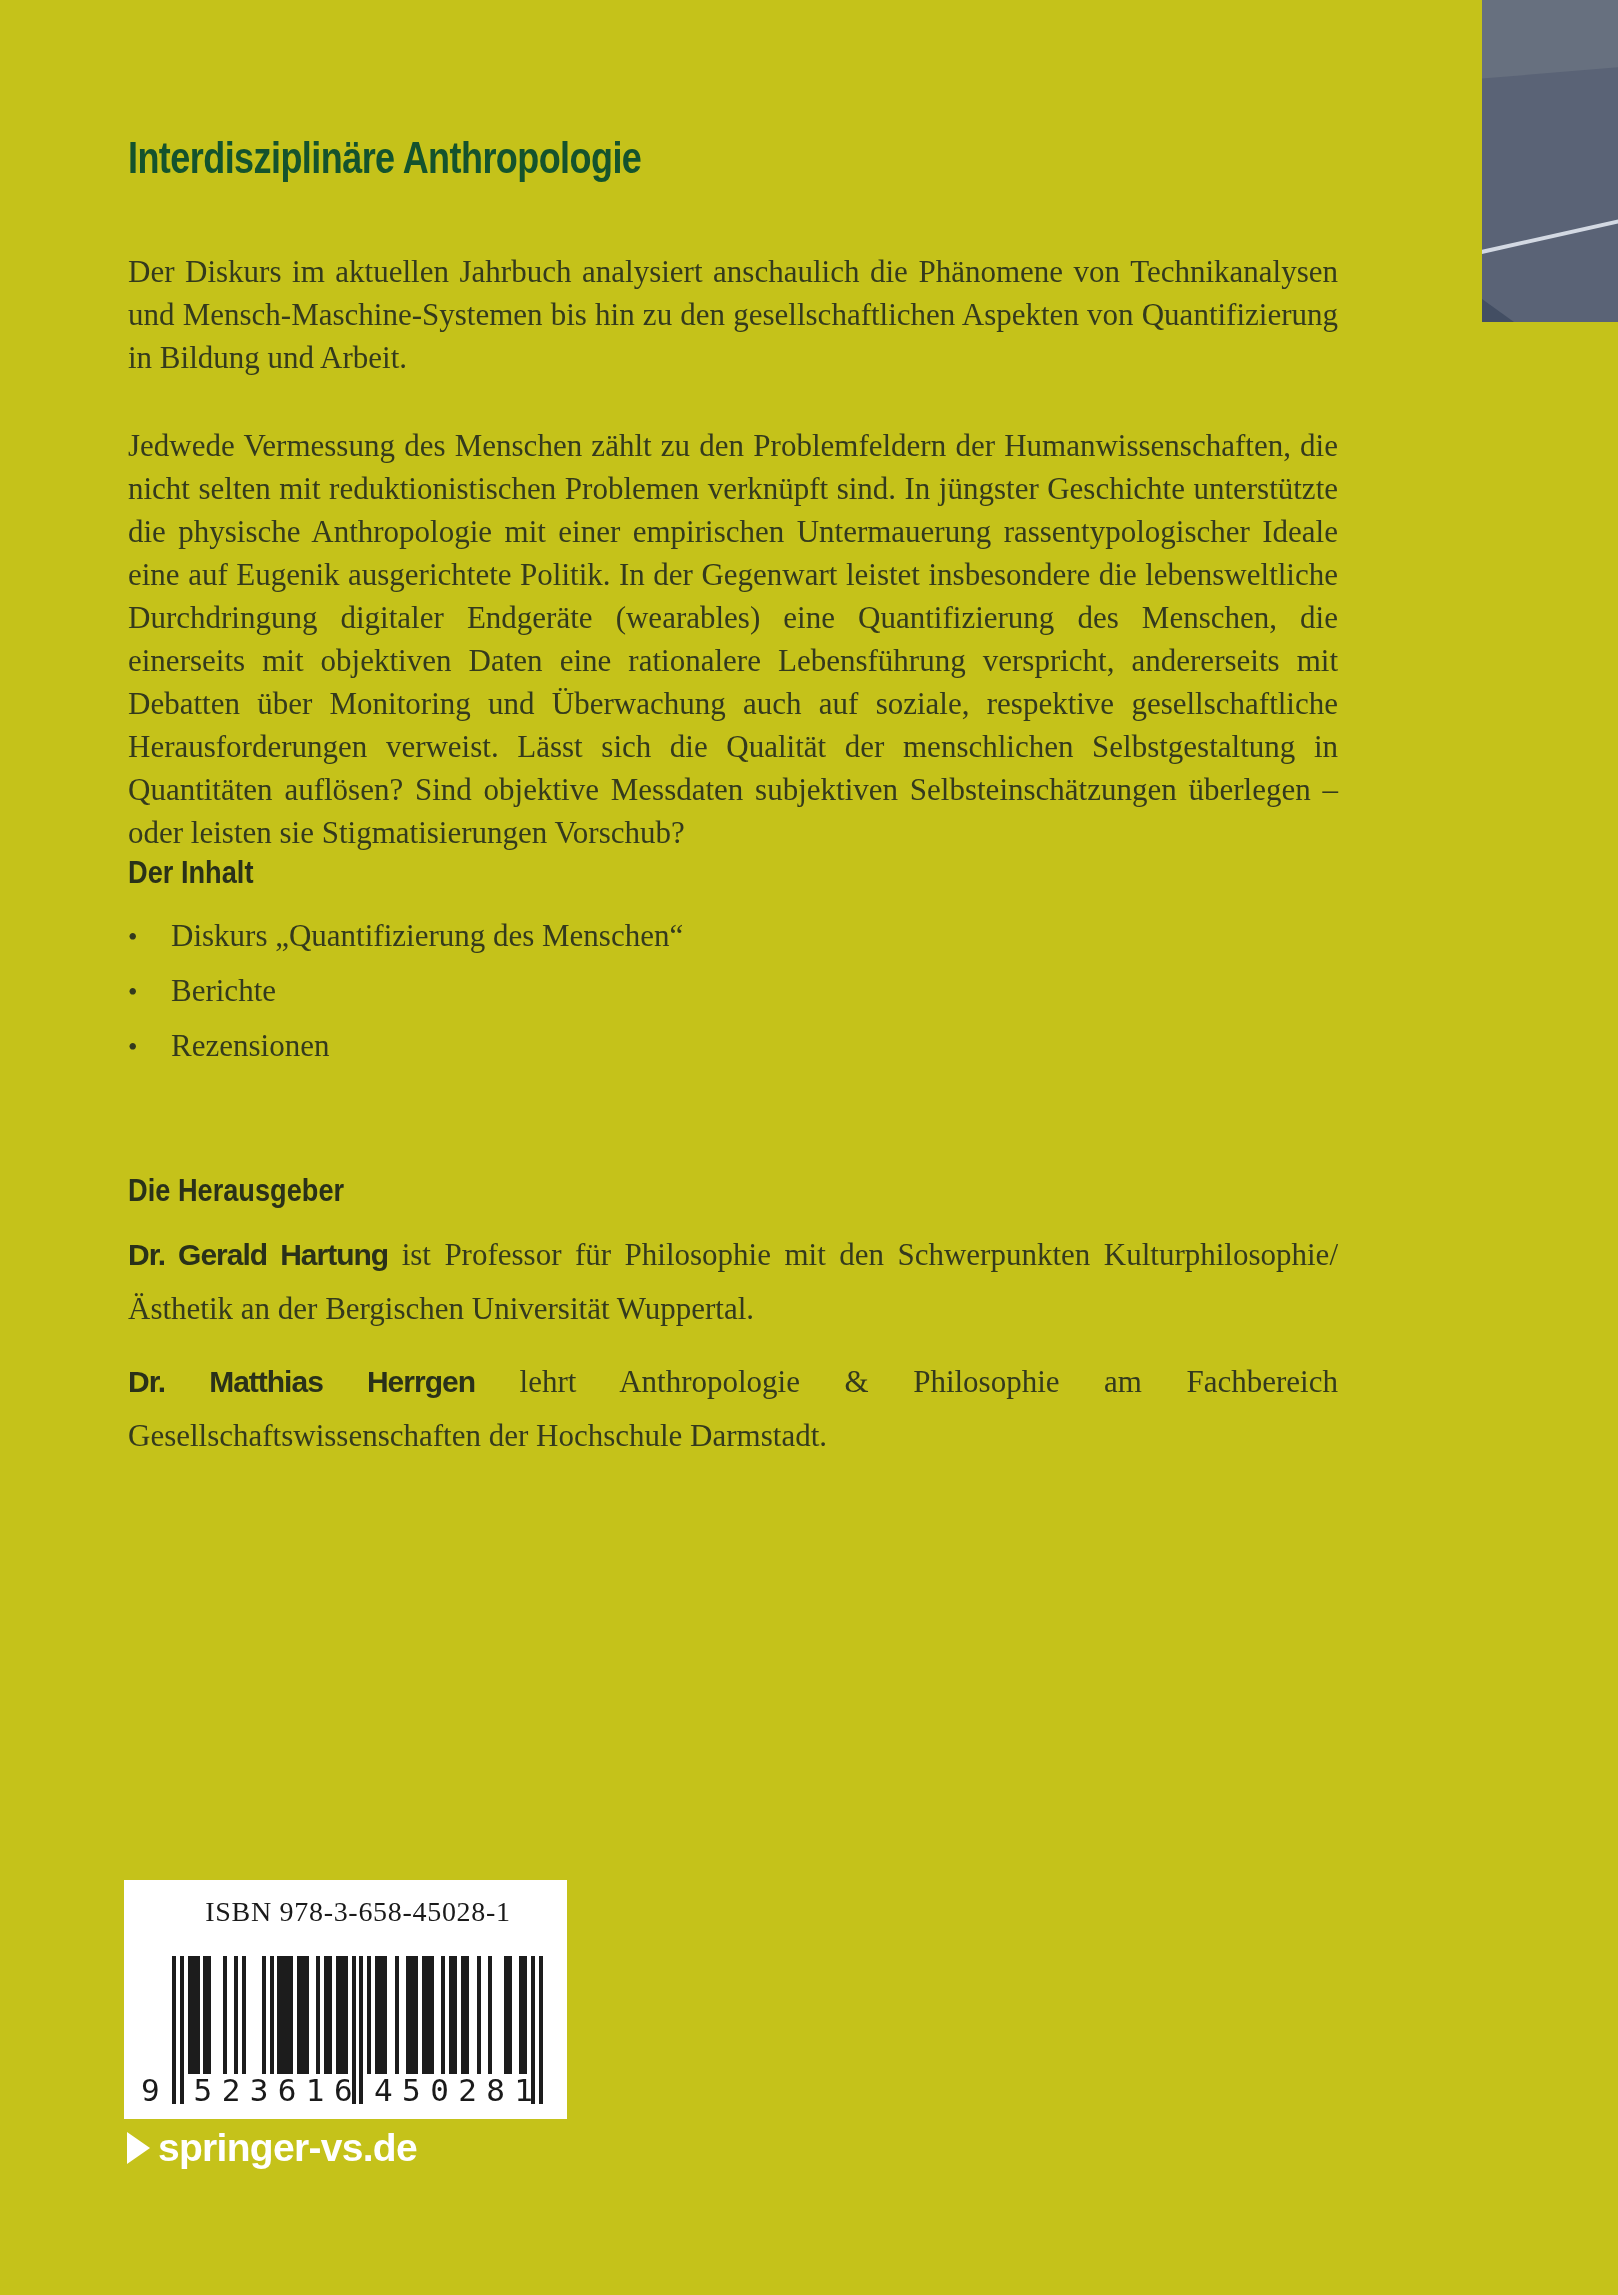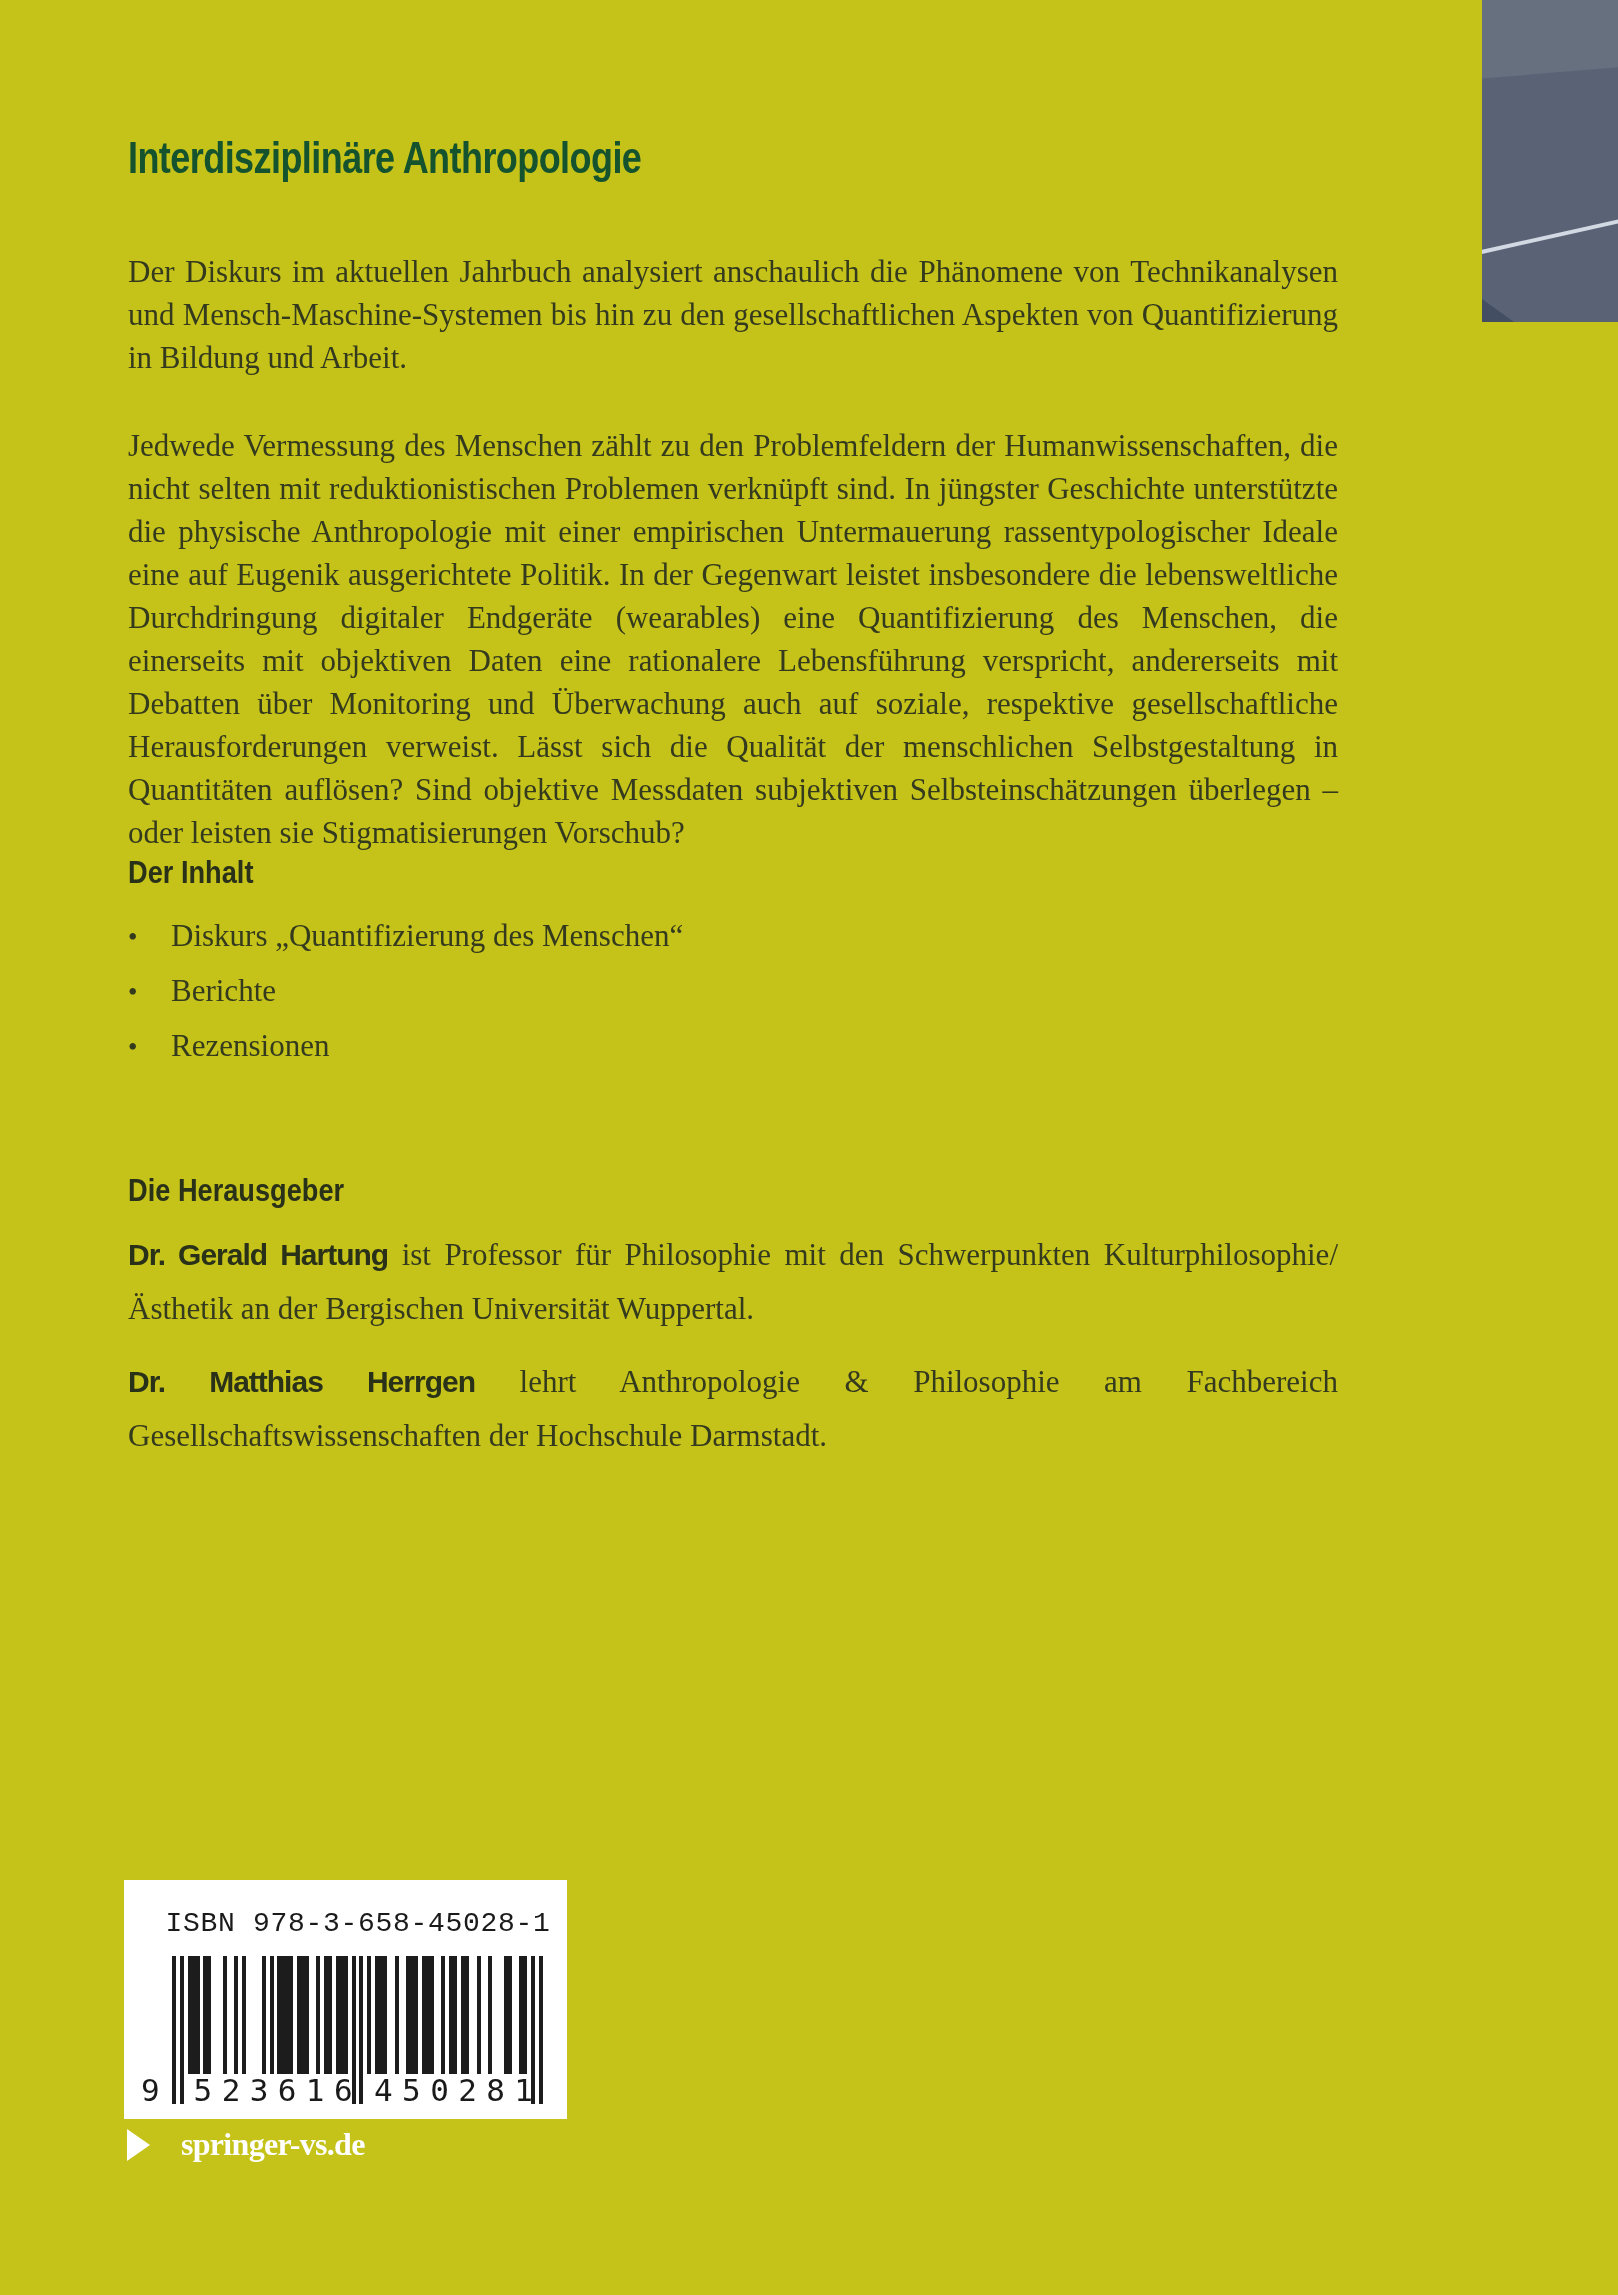--- a/index.html
+++ b/index.html
@@ -99,23 +99,23 @@
     color:#2a3119;
   }
 
   
   .isbn-box{
     position:absolute;left:124px;top:1880px;
     width:443px;height:239px;
     background:#ffffff;
   }
   .isbn-label{
-    position:absolute;top:28px;left:0;right:0;
+    position:absolute;top:16px;left:0;right:0;
     text-align:center;
-    font-family:Liberation Mono, monospace;
+    font-family:Liberation Serif, serif;
     font-size:28px;
     letter-spacing:0.7px;
     color:#1a1a1a;
     white-space:nowrap;
     padding-left:25px;
   }
   .bars{
     position:absolute;left:48px;top:76px;
     width:371px;height:148px;
     overflow:visible;
@@ -139,26 +139,25 @@
     display:flex;align-items:center;
   }
   .tri{
     width:0;height:0;
     border-top:16px solid transparent;
     border-bottom:16px solid transparent;
     border-left:23px solid #ffffff;
     margin-right:8px;
   }
   .publisher .url{
-    font-family:Liberation Serif, serif;
-    font-weight:bold;
-    font-size:32px;
+    font-family:Liberation Sans, sans-serif;
+    font-weight:bold;
+    font-size:39px;
     letter-spacing:-0.7px;
     color:#ffffff;
-    margin-left:23px;
   }
 </style>
 </head>
 <body>
 
 <div class="cover">
 
   <div class="corner">
     <div class="light-band"></div>
     <div class="diag-line"></div>

